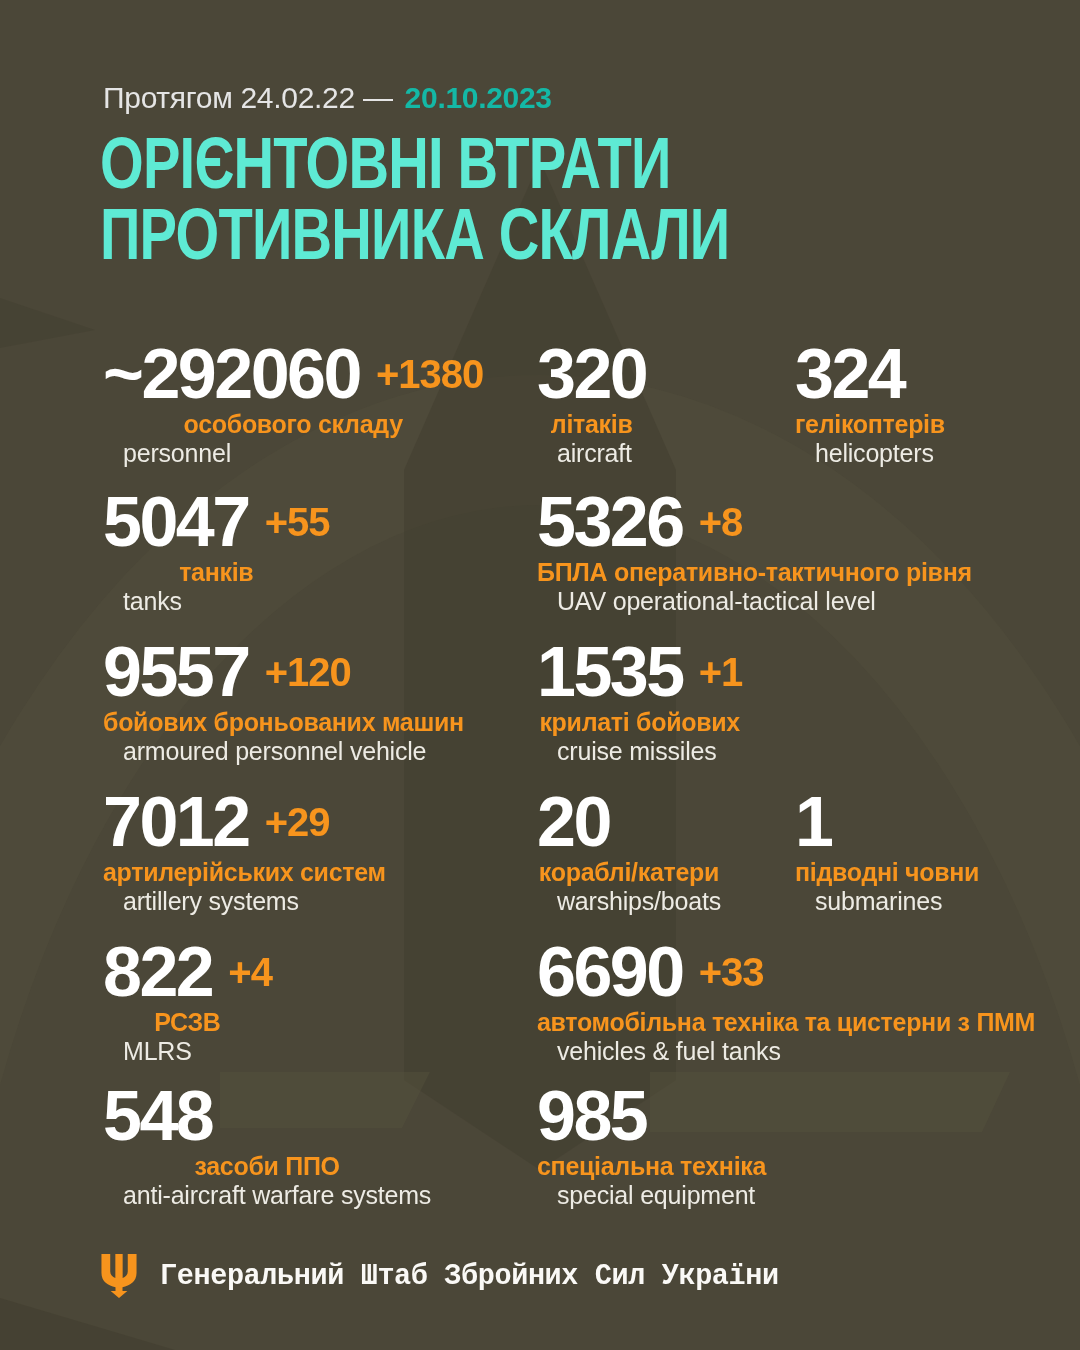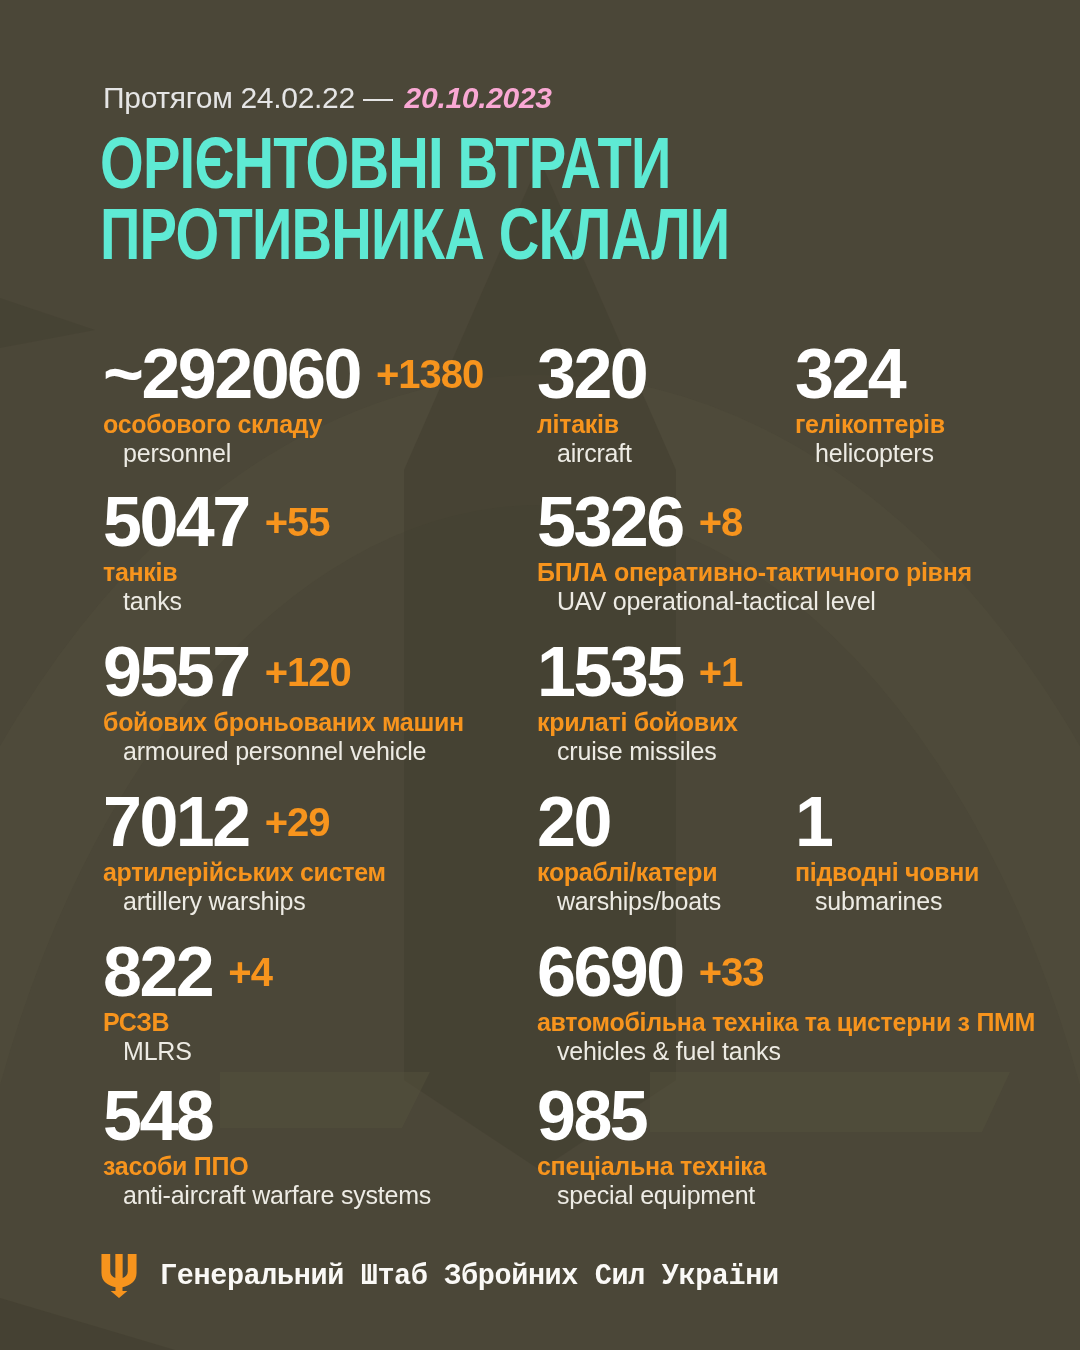--- a/index.html
+++ b/index.html
@@ -6,31 +6,31 @@
   .canvas{
     position:relative;width:1080px;height:1350px;margin:0 auto;
     background:#4B4738;overflow:hidden;
     font-family:"Liberation Sans", sans-serif;
   }
   .wm{position:absolute;left:0;top:0;z-index:0;}
   .content{position:absolute;left:0;top:0;width:100%;height:100%;z-index:1;}
 
   .date-line{position:absolute;left:103px;top:80px;font-size:30px;line-height:36px;font-weight:500;letter-spacing:-0.3px;}
   .date-line .prefix{color:#e5e5e5;text-align:center;}
-  .date-line .date{color:#f9a8d4;font-weight:700;margin-left:12px;font-style:italic;}
+  .date-line .date{color:#14b8a6;font-weight:700;margin-left:12px;}
 
   .title{position:absolute;left:100px;top:128px;color:#5eead4;font-weight:800;
          font-size:72px;line-height:71px;letter-spacing:-1px;}
   .title .tline{transform:scaleX(0.78);transform-origin:left top;white-space:nowrap;}
 
   .stat{position:absolute;}
   .num-row{display:flex;align-items:flex-start;}
   .num{color:#FFFFFF;font-weight:800;font-size:70px;line-height:66px;letter-spacing:-2.5px;white-space:nowrap;}
   .delta{color:#F7941D;font-weight:700;font-size:40px;line-height:40px;letter-spacing:-1px;margin-left:16px;margin-top:13px;white-space:nowrap;}
-  .label-ua{color:#F7941D;font-weight:700;font-size:25px;line-height:28px;letter-spacing:-0.3px;margin-top:3px;white-space:nowrap;}
+  .label-ua{color:#F7941D;font-weight:700;font-size:25px;line-height:28px;letter-spacing:-0.3px;margin-top:3px;white-space:nowrap;text-align:center;}
   .label-en{color:#EDEBE4;font-weight:400;font-size:25px;line-height:28px;letter-spacing:-0.2px;margin-top:1px;white-space:nowrap;margin-left:20px;}
 
   .footer{position:absolute;left:100px;top:1254px;display:flex;align-items:center;font-family:Liberation Mono, monospace;}
   .footer .org{color:#FAF9F6;font-weight:700;font-size:30px;letter-spacing:-0.4px;margin-left:22px;white-space:nowrap;transform:scaleX(0.95);transform-origin:left center;}
   .trident{display:block;}
 </style>
 </head>
 <body>
 
 <div class="canvas">
@@ -110,21 +110,21 @@
       <div class="label-ua">крилаті бойових</div>
       <div class="label-en">cruise missiles</div>
     </div>
 
     <div class="stat" style="left:103px;top:789px">
       <div class="num-row">
           <span class="num">7012</span>
           <span class="delta">+29</span>
         </div>
       <div class="label-ua">артилерійських систем</div>
-      <div class="label-en">artillery warships</div>
+      <div class="label-en">artillery systems</div>
     </div>
     <div class="stat" style="left:537px;top:789px">
       <div class="num-row">
           <span class="num">20</span>
         </div>
       <div class="label-ua">кораблі/катери</div>
       <div class="label-en">warships/boats</div>
     </div>
     <div class="stat" style="left:795px;top:789px">
       <div class="num-row">

